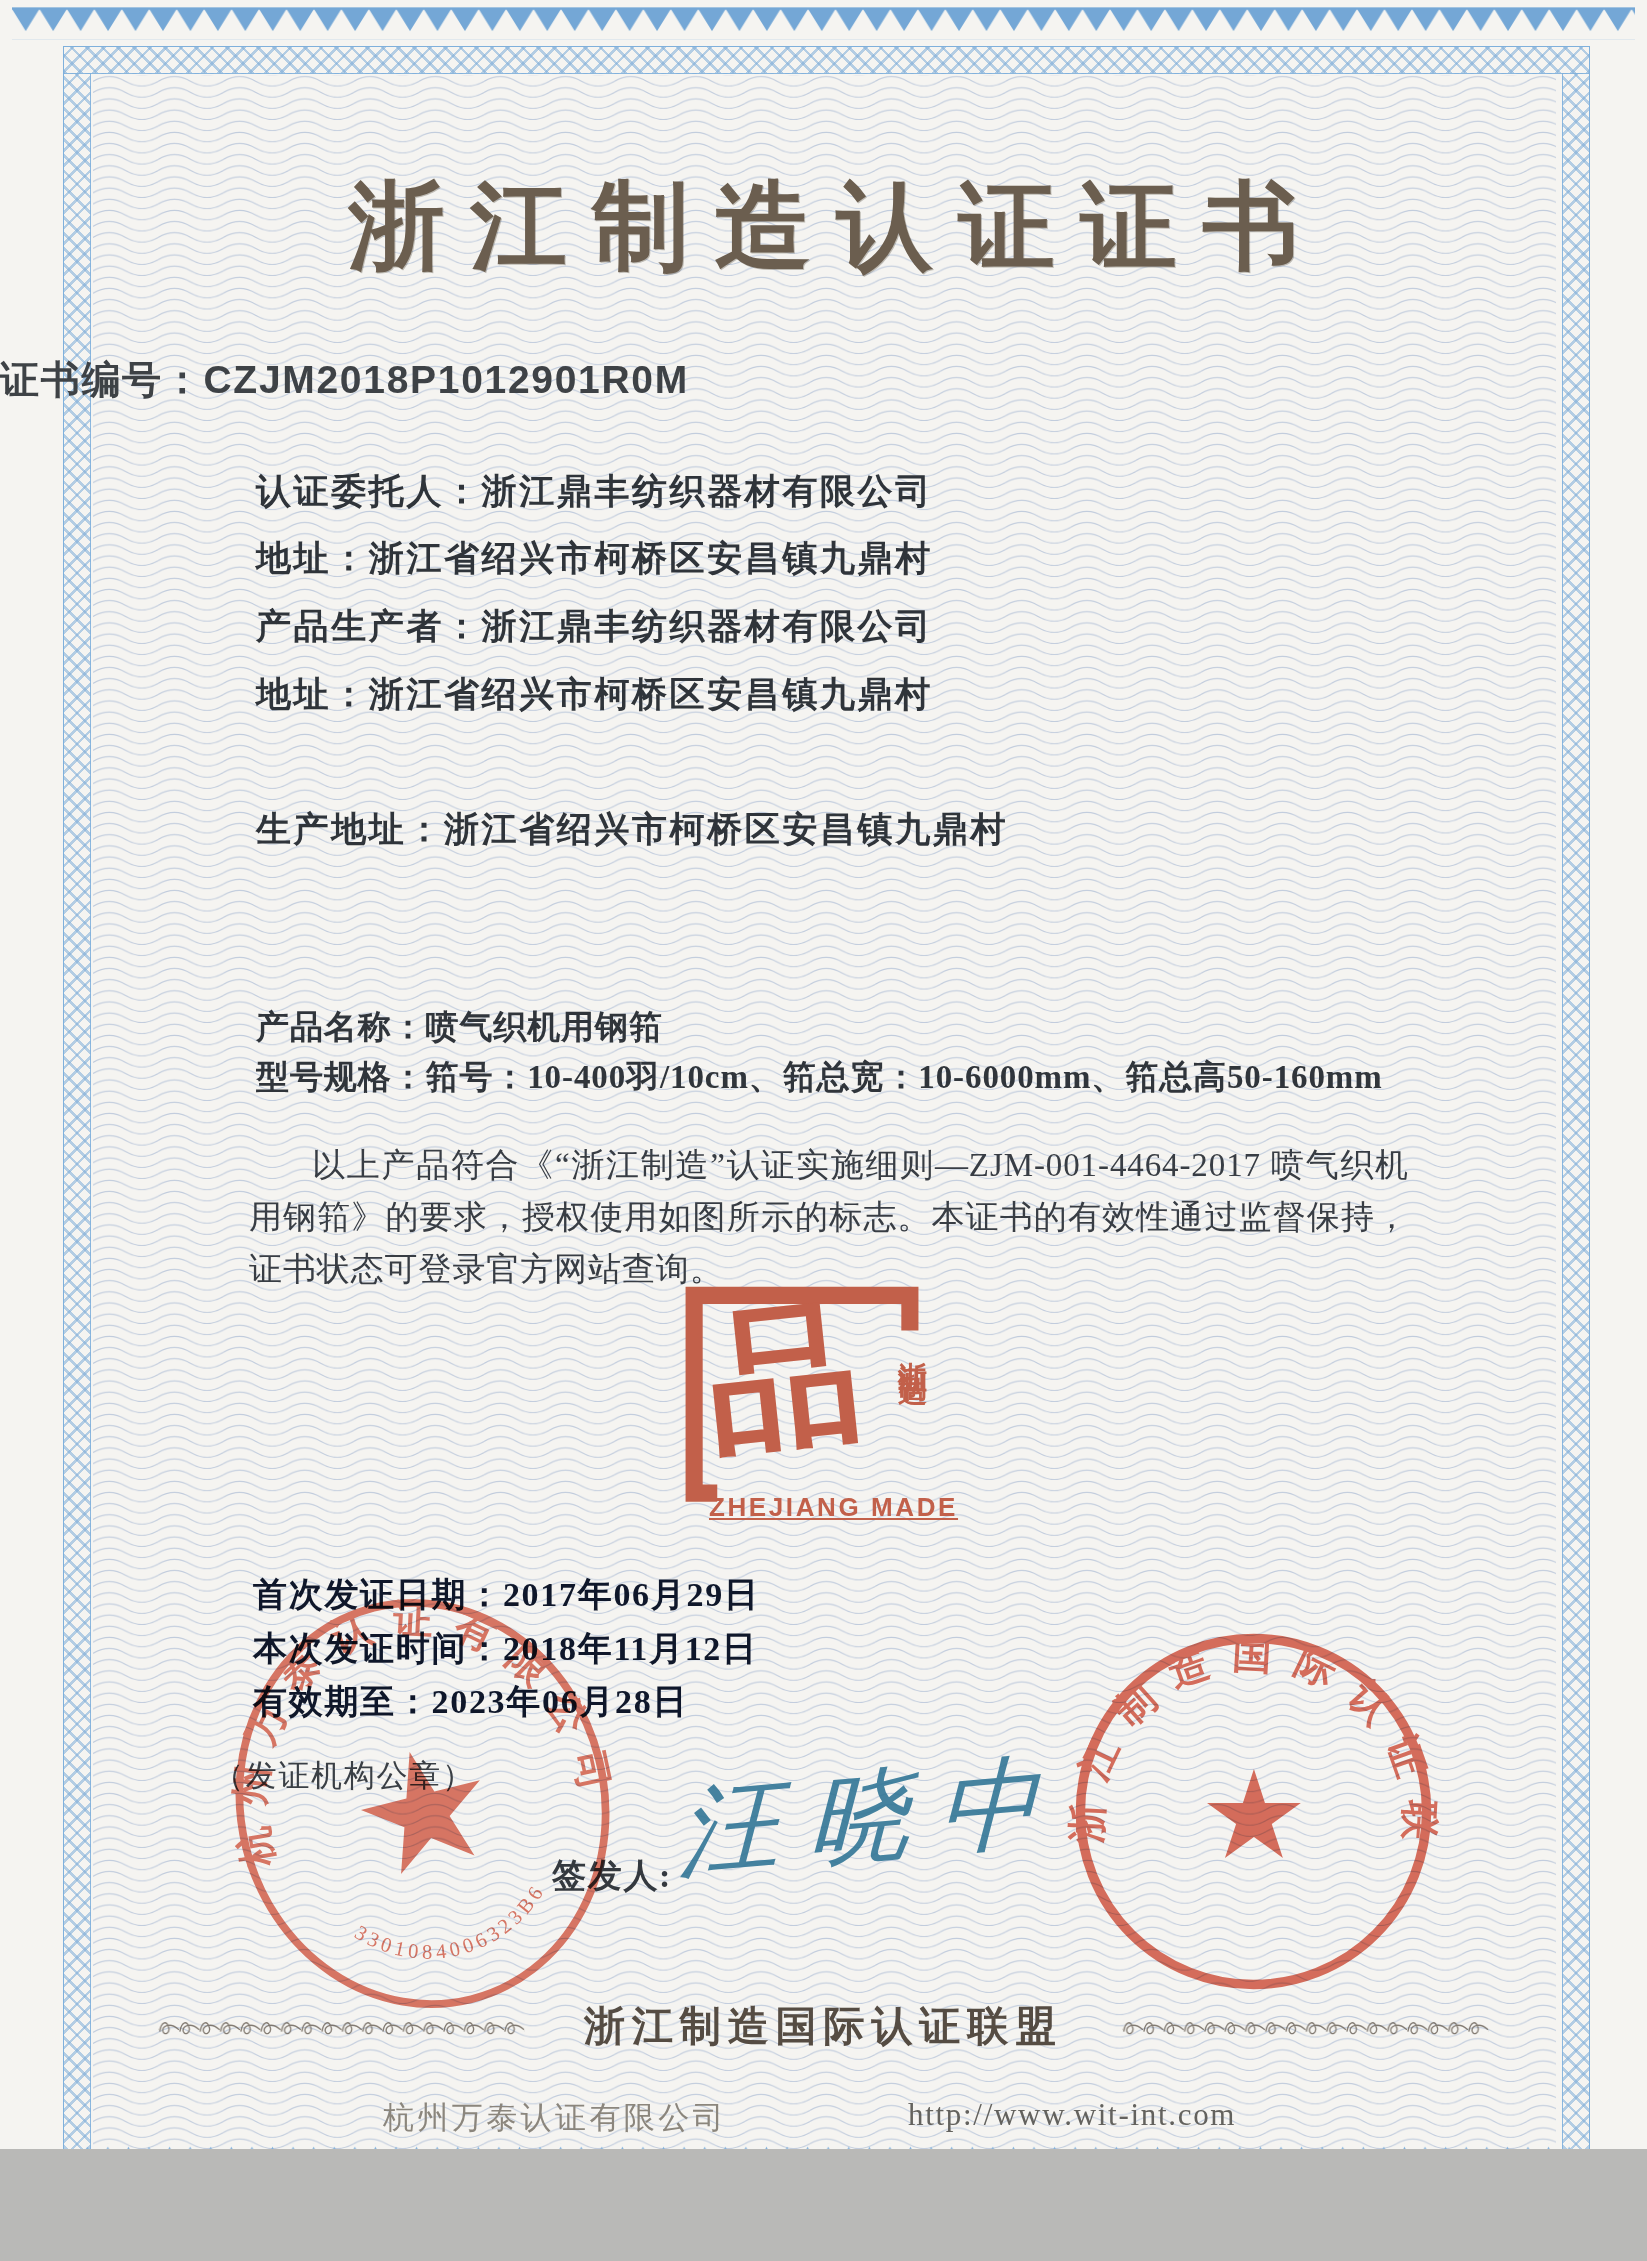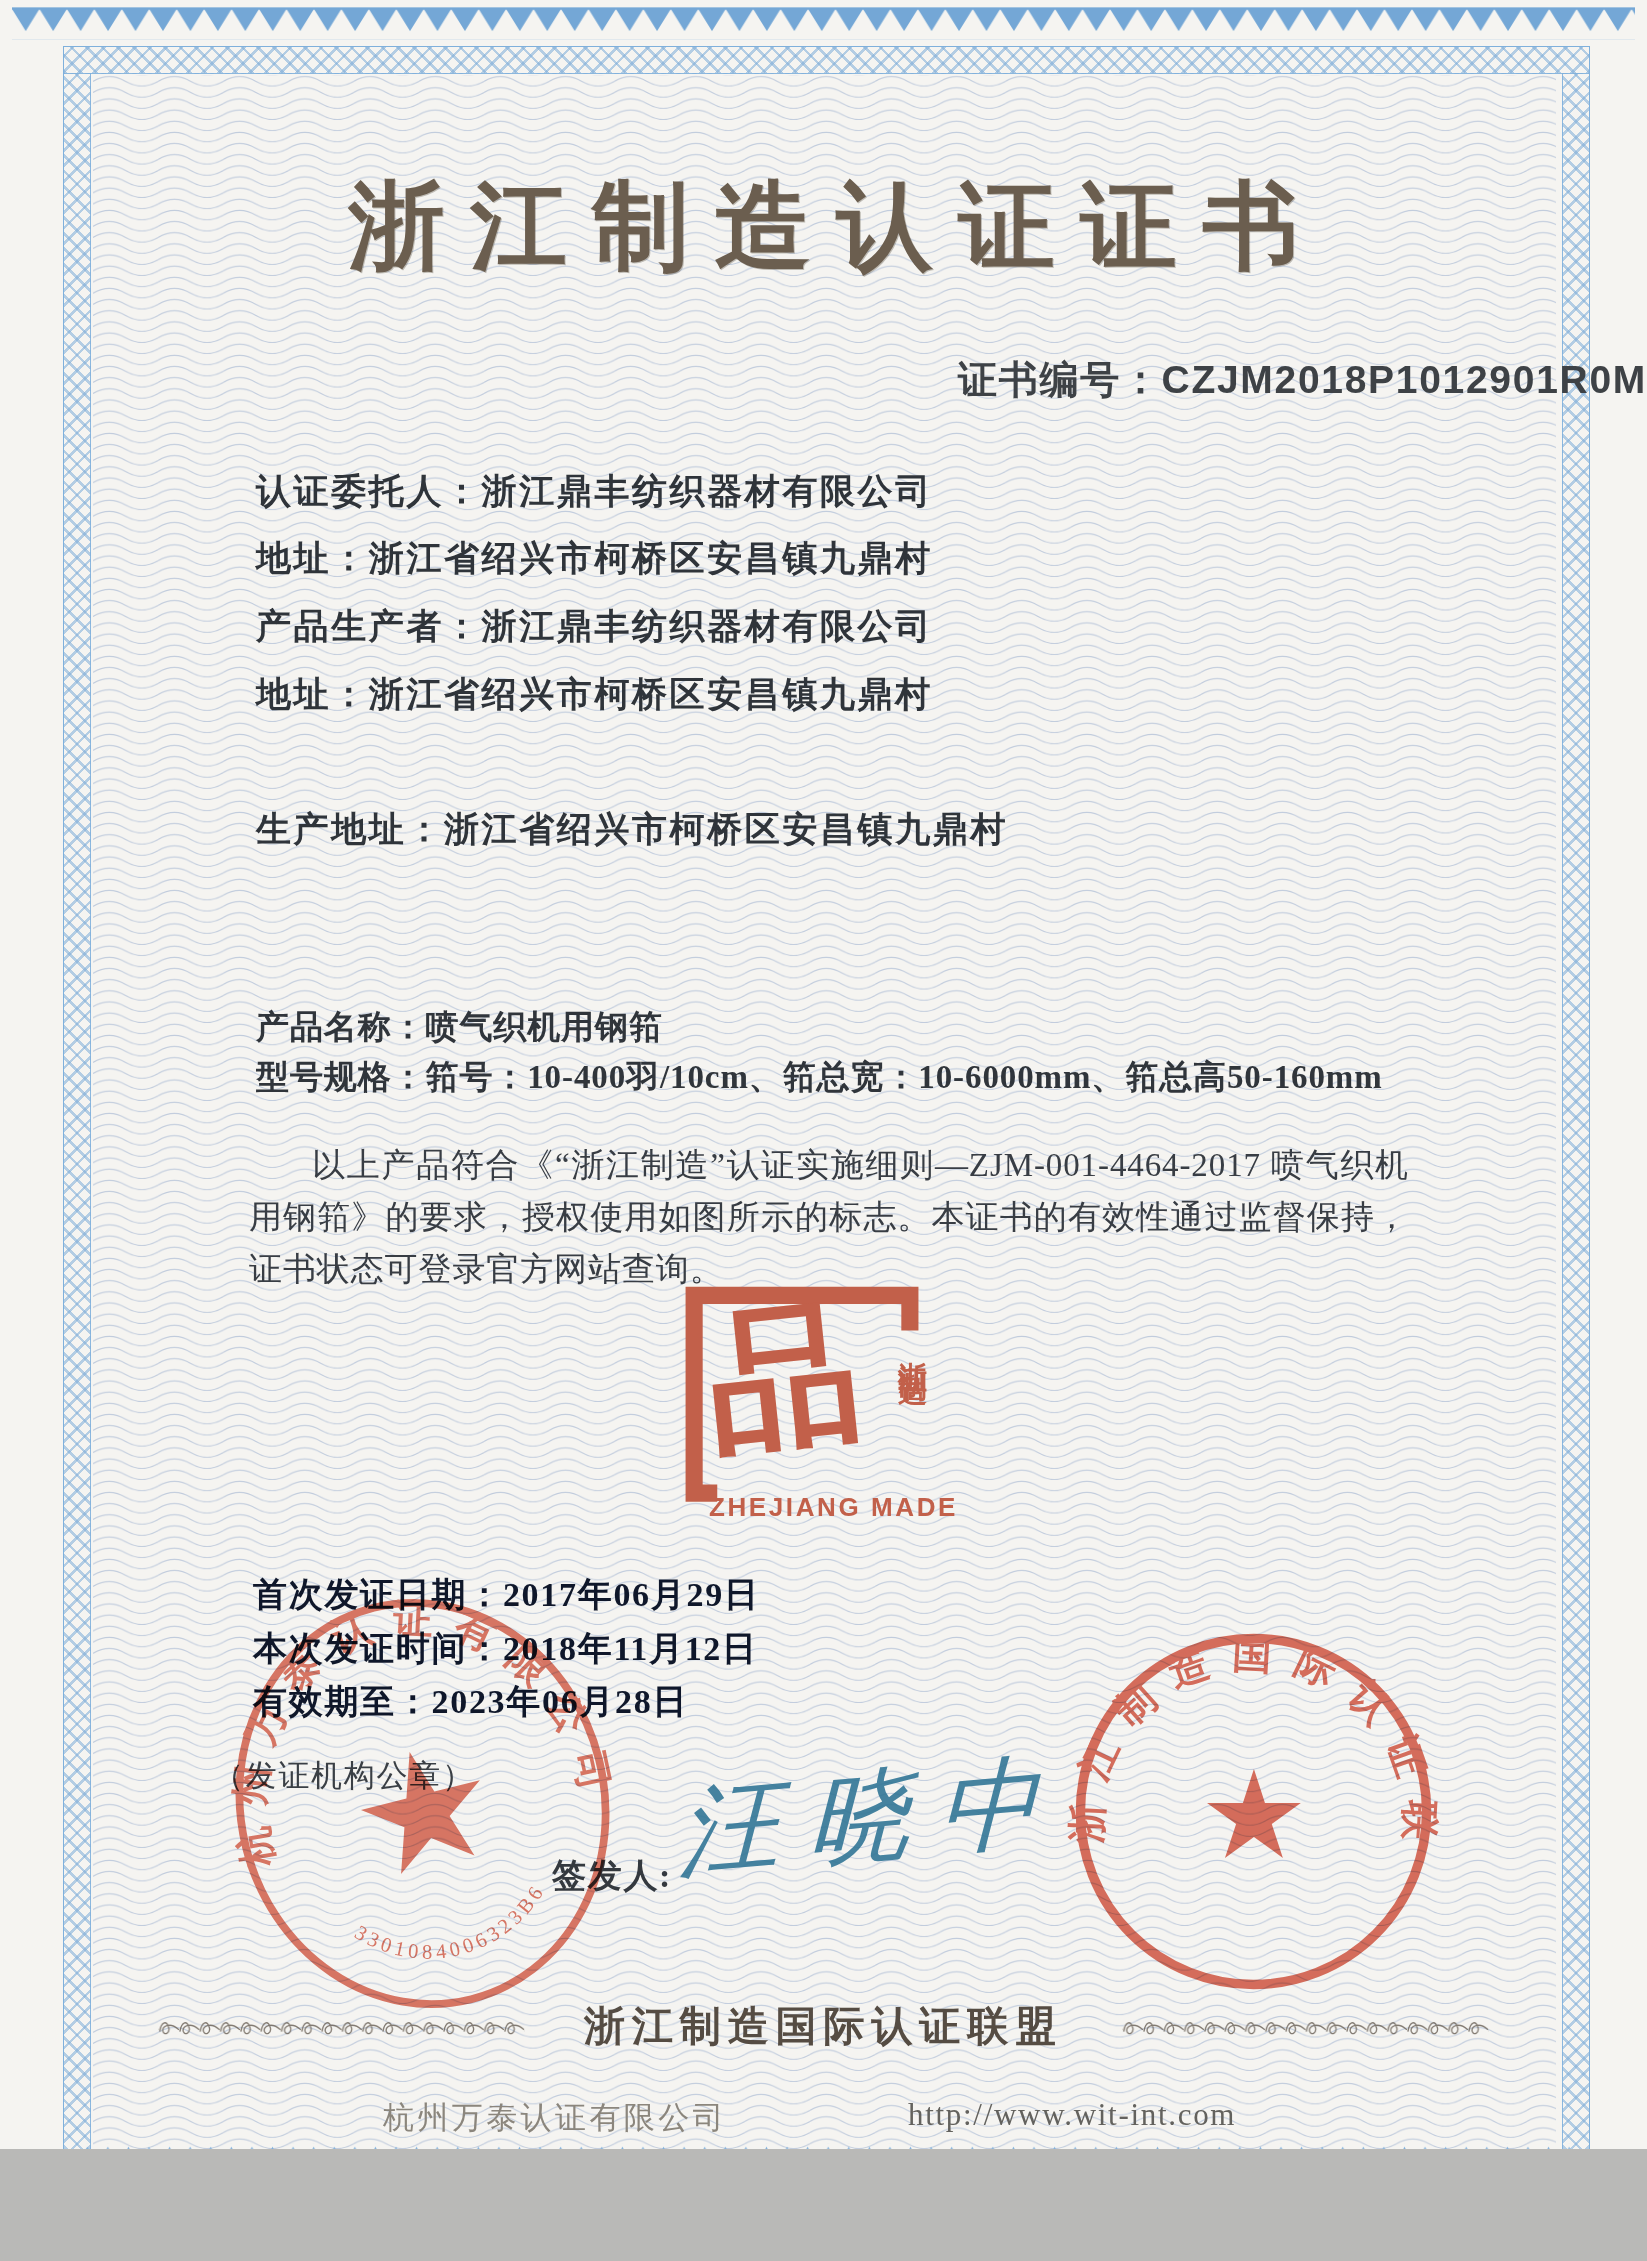--- a/index.html
+++ b/index.html
@@ -24,21 +24,21 @@
   .lat-left{top:26px;bottom:26px;left:0;width:26px;border-right:0.9px solid rgba(127,176,220,.9);}
   .lat-right{top:26px;bottom:26px;right:0;width:26px;border-left:0.9px solid rgba(127,176,220,.9);}
   .fringe-band{position:absolute;left:77px;top:2143px;width:1499px;height:50px;}
   .blue-band{position:absolute;left:3.4px;top:2196px;width:1632px;height:24px;
     background:linear-gradient(180deg,#9cc3e8 0%,#76a9d8 45%,#5e93c6 100%);}
   .waves{position:absolute;left:93px;top:75px;}
   
   .title{position:absolute;left:0;right:0;top:163px;text-align:center;
     font-size:96px;font-weight:700;color:#6b5e4f;letter-spacing:26px;text-indent:26px;
     text-shadow:0.9px 0.9px 0 rgba(90,80,65,.35);}
-  .cert-no{position:absolute;left:0;right:0;top:353px;text-align:right;
+  .cert-no{position:absolute;left:0;right:0;top:353px;text-align:left;
     font-family:"Liberation Sans",sans-serif;font-size:39px;font-weight:700;
     color:#3e4246;letter-spacing:1.7px;}
   .field-line{position:absolute;left:256px;font-size:35px;font-weight:700;
     color:#2f343a;letter-spacing:2.6px;white-space:nowrap;}
   .spec-line{position:absolute;left:256px;font-size:33px;font-weight:600;
     color:#30353b;letter-spacing:0.9px;white-space:nowrap;}
   .statement{position:absolute;left:249px;top:1139px;width:1160px;
     font-size:33px;line-height:52px;color:#383d44;text-align:justify;text-indent:63px;
     letter-spacing:0.9px;}
   .date-line{position:absolute;left:213px;font-size:34px;font-weight:700;
@@ -60,21 +60,21 @@
   .footer-url{position:absolute;left:908px;top:2097px;font-size:31px;
     color:#63625e;letter-spacing:1.7px;}
   
   .logo{position:absolute;left:683px;top:1283px;width:250px;height:249px;}
   .logo .mark{position:absolute;left:24px;top:19px;font-size:153px;font-weight:700;
     color:#c2604a;transform:rotate(-6deg);line-height:1;}
   .logo .side-text{position:absolute;left:210px;top:55px;writing-mode:vertical-rl;
     font-size:29px;font-weight:700;color:#c2604a;letter-spacing:5.1px;}
   .logo .caption{position:absolute;left:26px;top:209px;
     font-family:"Liberation Sans",sans-serif;font-size:26px;font-weight:700;
-    color:#c2604a;letter-spacing:2.6px;white-space:nowrap;}
+    color:#c2604a;letter-spacing:2.6px;white-space:nowrap;text-decoration:underline;}
   
   .seal{position:absolute;mix-blend-mode:multiply;}
   .seal-left{left:225px;top:1589px;transform:rotate(-14deg);opacity:.82;}
   .seal-right{left:1065px;top:1623px;opacity:.87;}
 </style>
 </head>
 <body>
 
 <div class="page">
 

